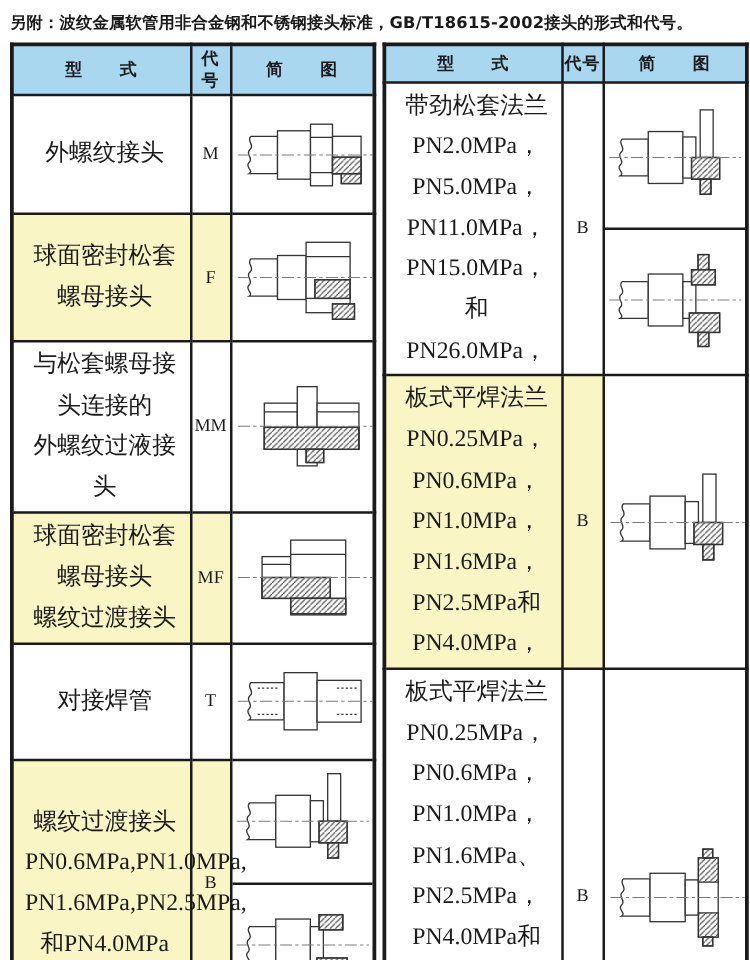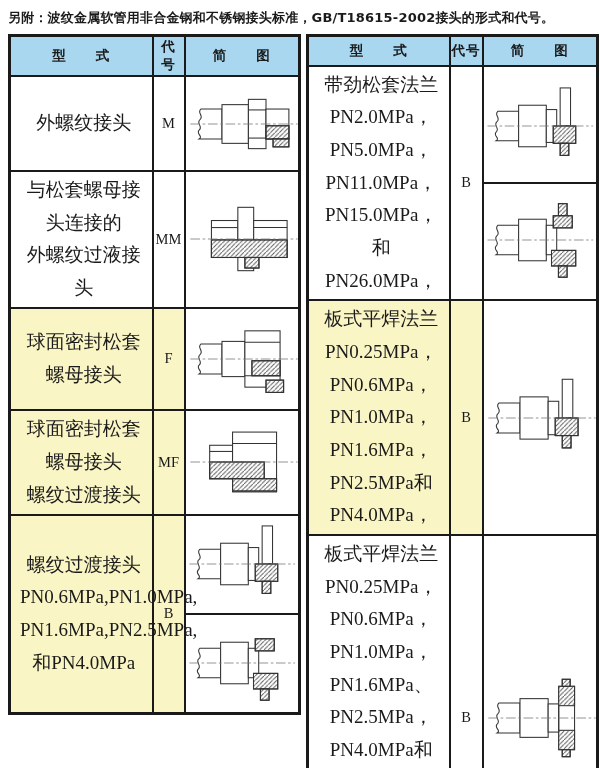--- a/index.html
+++ b/index.html
@@ -85,20 +85,44 @@
                   <line x1="70" y1="66" x2="90" y2="66"></line>
                   <rect x="90" y="33" width="26" height="34" fill="#fff"></rect>
                   <rect x="90" y="52" width="26" height="15" fill="url(#hch0)"></rect>
                   <rect x="90" y="52" width="26" height="15"></rect>
                   <rect x="98" y="67" width="18" height="9" fill="url(#hch0)"></rect>
                   <rect x="98" y="67" width="18" height="9"></rect>
                 </g>
                 <line x1="4" y1="50" x2="126" y2="50" stroke="#777" stroke-width="0.9" stroke-dasharray="11 3 3 3"></line>
               </svg></td>
           </tr>
+          <tr style="height: 102px;">
+            <td class="type hl">球面密封松套螺母接头</td>
+            <td class="code hl">F</td>
+            <td class="diag-cell"><svg class="diag" viewBox="0 0 130 100">
+                <defs>
+                  <pattern id="hch1" width="5" height="5" patternUnits="userSpaceOnUse">
+                    <rect width="5" height="5" fill="#fff"></rect>
+                    <path d="M0,5 L5,0" stroke="#555" stroke-width="1.1"></path>
+                  </pattern>
+                </defs>
+                <g stroke="#333" stroke-width="1.2" fill="none">
+                  <path d="M40,33 L16,33 C11,37 20,41 15,45 C10,49 19,53 14,57 C10,61 19,64 14,67 L40,67 Z" fill="#fff"></path>
+                  <rect x="40" y="30" width="26" height="40" fill="#fff"></rect>
+                  <rect x="66" y="18" width="40" height="64" fill="#fff"></rect>
+                  <line x1="66" y1="31" x2="106" y2="31"></line>
+                  <line x1="66" y1="69" x2="106" y2="69"></line>
+                  <rect x="74" y="52" width="32" height="17" fill="url(#hch1)"></rect>
+                  <rect x="74" y="52" width="32" height="17"></rect>
+                  <rect x="90" y="74" width="20" height="14" fill="url(#hch1)"></rect>
+                  <rect x="90" y="74" width="20" height="14"></rect>
+                </g>
+                <line x1="4" y1="50" x2="126" y2="50" stroke="#777" stroke-width="0.9" stroke-dasharray="11 3 3 3"></line>
+              </svg></td>
+          </tr>
           <tr style="height: 98px;">
             <td class="type">与松套螺母接头连接的
 外螺纹过液接头</td>
             <td class="code">MM</td>
             <td class="diag-cell"><svg class="diag" viewBox="0 0 130 100">
                 <defs>
                   <pattern id="hch2" width="5" height="5" patternUnits="userSpaceOnUse">
                     <rect width="5" height="5" fill="#fff"></rect>
                     <path d="M0,5 L5,0" stroke="#555" stroke-width="1.1"></path>
                   </pattern>
@@ -110,64 +134,62 @@
                   <rect x="76" y="29" width="38" height="42" fill="#fff"></rect>
                   <line x1="76" y1="37" x2="114" y2="37"></line>
                   <rect x="28" y="51" width="86" height="20" fill="url(#hch2)"></rect>
                   <rect x="28" y="51" width="86" height="20"></rect>
                   <rect x="66" y="71" width="16" height="12" fill="url(#hch2)"></rect>
                   <rect x="66" y="71" width="16" height="12"></rect>
                 </g>
                 <line x1="4" y1="50" x2="126" y2="50" stroke="#777" stroke-width="0.9" stroke-dasharray="11 3 3 3"></line>
               </svg></td>
           </tr>
-          <tr style="height: 102px;">
-            <td class="type hl">球面密封松套螺母接头</td>
-            <td class="code hl">F</td>
-            <td class="diag-cell"><svg class="diag" viewBox="0 0 130 100">
-                <defs>
-                  <pattern id="hch1" width="5" height="5" patternUnits="userSpaceOnUse">
-                    <rect width="5" height="5" fill="#fff"></rect>
-                    <path d="M0,5 L5,0" stroke="#555" stroke-width="1.1"></path>
-                  </pattern>
-                </defs>
-                <g stroke="#333" stroke-width="1.2" fill="none">
-                  <path d="M40,33 L16,33 C11,37 20,41 15,45 C10,49 19,53 14,57 C10,61 19,64 14,67 L40,67 Z" fill="#fff"></path>
-                  <rect x="40" y="30" width="26" height="40" fill="#fff"></rect>
-                  <rect x="66" y="18" width="40" height="64" fill="#fff"></rect>
-                  <line x1="66" y1="31" x2="106" y2="31"></line>
-                  <line x1="66" y1="69" x2="106" y2="69"></line>
-                  <rect x="74" y="52" width="32" height="17" fill="url(#hch1)"></rect>
-                  <rect x="74" y="52" width="32" height="17"></rect>
-                  <rect x="90" y="74" width="20" height="14" fill="url(#hch1)"></rect>
-                  <rect x="90" y="74" width="20" height="14"></rect>
-                </g>
-                <line x1="4" y1="50" x2="126" y2="50" stroke="#777" stroke-width="0.9" stroke-dasharray="11 3 3 3"></line>
-              </svg></td>
-          </tr>
           <tr style="height: 105px;">
             <td class="type hl">球面密封松套螺母接头
 螺纹过渡接头</td>
             <td class="code hl">MF</td>
             <td class="diag-cell"><svg class="diag" viewBox="0 0 130 100">
                 <defs>
                   <pattern id="hch3" width="5" height="5" patternUnits="userSpaceOnUse">
                     <rect width="5" height="5" fill="#fff"></rect>
                     <path d="M0,5 L5,0" stroke="#555" stroke-width="1.1"></path>
                   </pattern>
                 </defs>
                 <g stroke="#333" stroke-width="1.2" fill="none">
                   <rect x="26" y="31" width="26" height="38" fill="#fff"></rect>
                   <line x1="26" y1="38" x2="52" y2="38"></line>
                   <rect x="52" y="16" width="50" height="68" fill="#fff"></rect>
                   <line x1="52" y1="29" x2="102" y2="29"></line>
                   <rect x="26" y="50" width="62" height="19" fill="url(#hch3)"></rect>
                   <rect x="26" y="50" width="62" height="19"></rect>
                   <rect x="52" y="69" width="50" height="14" fill="url(#hch3)"></rect>
                   <rect x="52" y="69" width="50" height="14"></rect>
+                </g>
+                <line x1="4" y1="50" x2="126" y2="50" stroke="#777" stroke-width="0.9" stroke-dasharray="11 3 3 3"></line>
+              </svg></td>
+          </tr>
+          <tr style="height: 93px;">
+            <td class="type">对接焊管</td>
+            <td class="code">T</td>
+            <td class="diag-cell"><svg class="diag" viewBox="0 0 130 100">
+                <defs>
+                  <pattern id="hch4" width="5" height="5" patternUnits="userSpaceOnUse">
+                    <rect width="5" height="5" fill="#fff"></rect>
+                    <path d="M0,5 L5,0" stroke="#555" stroke-width="1.1"></path>
+                  </pattern>
+                </defs>
+                <g stroke="#333" stroke-width="1.2" fill="none">
+                  <path d="M46,33 L16,33 C11,37 20,41 15,45 C10,49 19,53 14,57 C10,61 19,64 14,67 L46,67 Z" fill="#fff"></path>
+                  <line x1="22" y1="38" x2="42" y2="38" stroke-dasharray="2 2"></line>
+                  <line x1="22" y1="62" x2="42" y2="62" stroke-dasharray="2 2"></line>
+                  <rect x="46" y="24" width="30" height="52" fill="#fff"></rect>
+                  <rect x="76" y="31" width="40" height="38" fill="#fff"></rect>
+                  <line x1="94" y1="38" x2="114" y2="38" stroke-dasharray="2 2"></line>
+                  <line x1="94" y1="62" x2="114" y2="62" stroke-dasharray="2 2"></line>
                 </g>
                 <line x1="4" y1="50" x2="126" y2="50" stroke="#777" stroke-width="0.9" stroke-dasharray="11 3 3 3"></line>
               </svg></td>
           </tr>
           <tr style="height: 199px;">
             <td class="type hl">螺纹过渡接头
 PN0.6MPa,PN1.0MPa,
 PN1.6MPa,PN2.5MPa,
 和PN4.0MPa</td>
             <td class="code hl">B</td>

